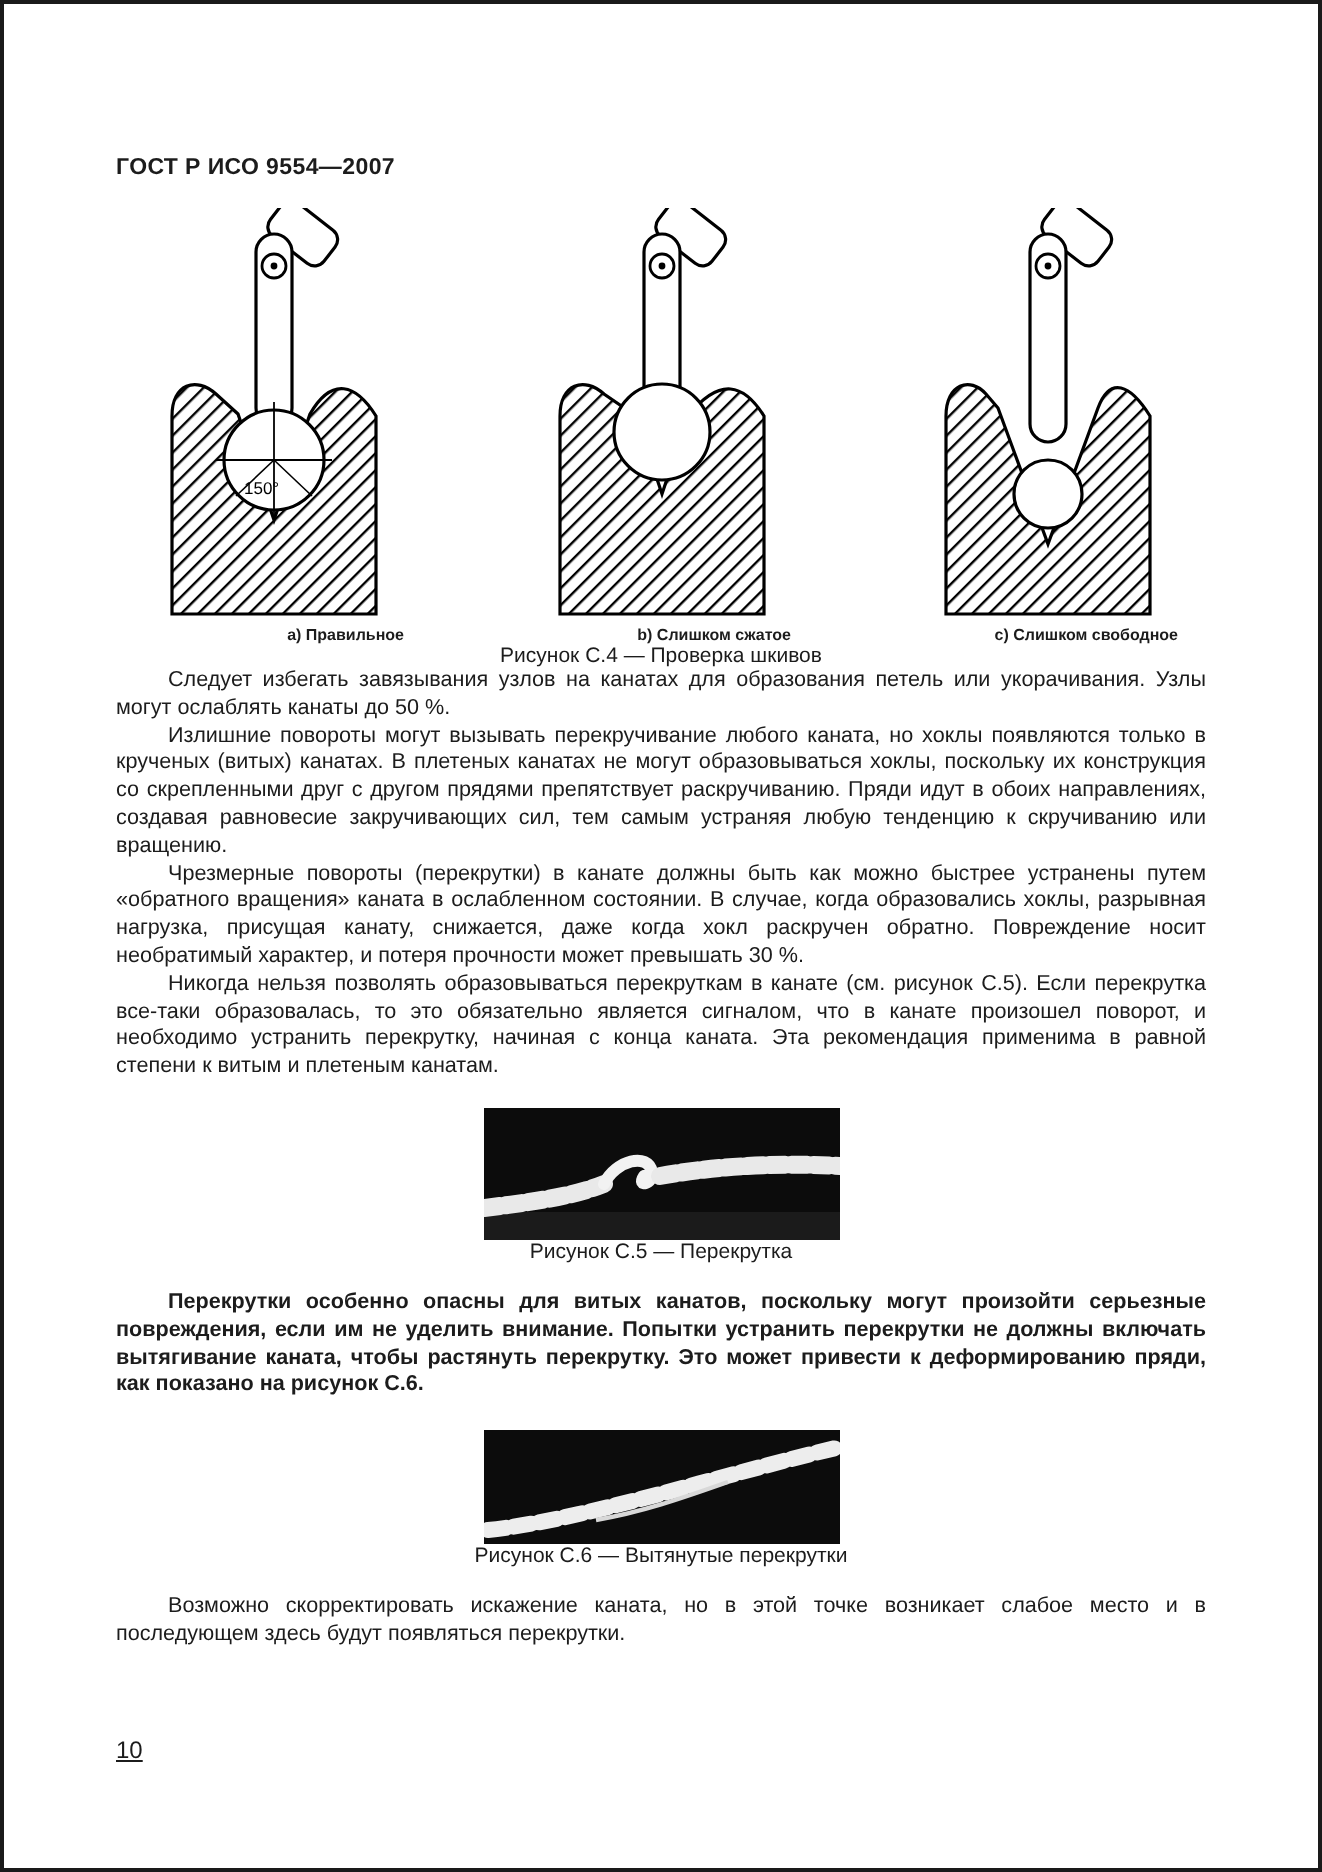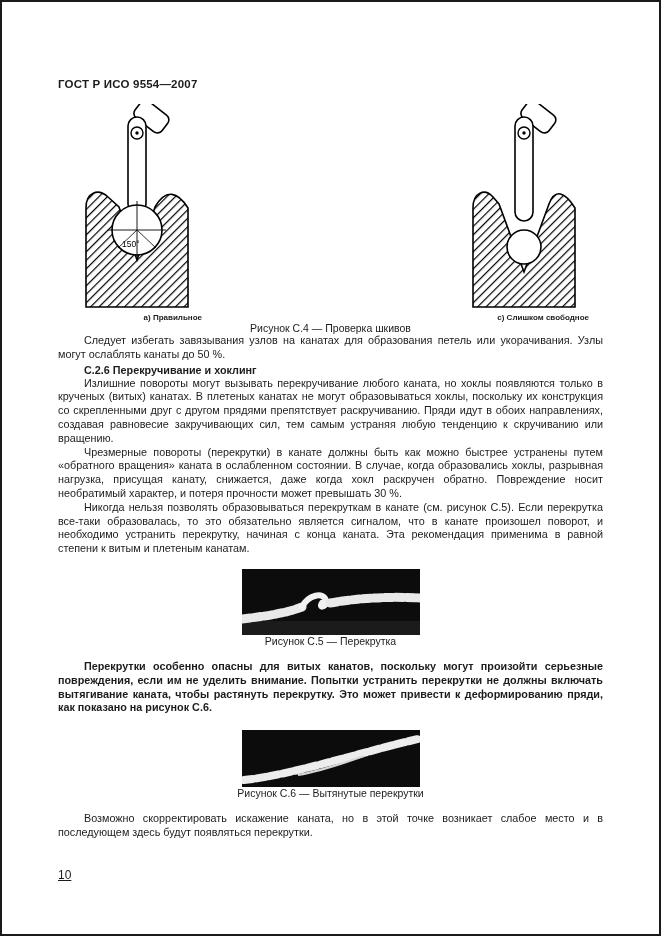--- a/index.html
+++ b/index.html
@@ -97,20 +97,39 @@
         <circle cx="65" cy="126" r="25" fill="#fff" stroke="#000" stroke-width="1.6"></circle>
         <line x1="36" y1="126" x2="94" y2="126" stroke="#000" stroke-width="0.9"></line>
         <line x1="65" y1="97" x2="65" y2="155" stroke="#000" stroke-width="0.9"></line>
         <line x1="65" y1="126" x2="46" y2="144" stroke="#000" stroke-width="0.8"></line>
         <line x1="65" y1="126" x2="84" y2="144" stroke="#000" stroke-width="0.8"></line>
         <text x="50" y="143" font-size="8.5">150°</text>
       </svg>
       <div class="figure-sublabel">а) Правильное</div>
     </div>
 
+    <div class="figure-item">
+      <svg width="130" height="205" viewBox="0 0 130 205">
+        <defs>
+          <pattern id="hatchB" width="6" height="6" patternUnits="userSpaceOnUse" patternTransform="rotate(45)">
+            <rect width="6" height="6" fill="#ffffff"></rect>
+            <line x1="0" y1="0" x2="0" y2="6" stroke="#000" stroke-width="2.4"></line>
+          </pattern>
+        </defs>
+        <g transform="rotate(38 78 16)">
+          <rect x="60" y="2" width="34" height="21" rx="6" fill="#fff" stroke="#000" stroke-width="1.6"></rect>
+        </g>
+        <rect x="56" y="13" width="18" height="86" rx="9" fill="#fff" stroke="#000" stroke-width="1.6"></rect>
+        <circle cx="65" cy="29" r="6" fill="#fff" stroke="#000" stroke-width="1.4"></circle>
+        <circle cx="65" cy="29" r="1.7" fill="#000"></circle>
+        <path d="M14,203 L14,104 C14,88 26,84 36,93 L52,104 L65,143 L78,104 C94,84 106,88 116,104 L116,203 Z" fill="url(#hatchB)" stroke="#000" stroke-width="1.6"></path>
+        <circle cx="65" cy="112" r="24" fill="#fff" stroke="#000" stroke-width="1.6"></circle>
+      </svg>
+      <div class="figure-sublabel">b) Слишком сжатое</div>
+    </div>
 
     <div class="figure-item">
       <svg width="130" height="205" viewBox="0 0 130 205">
         <defs>
           <pattern id="hatchC" width="6" height="6" patternUnits="userSpaceOnUse" patternTransform="rotate(45)">
             <rect width="6" height="6" fill="#ffffff"></rect>
             <line x1="0" y1="0" x2="0" y2="6" stroke="#000" stroke-width="2.4"></line>
           </pattern>
         </defs>
         <g transform="rotate(38 78 16)">
@@ -126,21 +145,20 @@
     </div>
 
   </div>
 
   <div class="figure-caption">Рисунок С.4 — Проверка шкивов</div>
 
   <div class="text-block">
 
     <p class="para">Следует избегать завязывания узлов на канатах для образования петель или укорачивания. Узлы могут ослаблять канаты до 50 %.</p>
 
-    <div class="section-heading" style="margin-top:1px;">С.2.6 Перекручивание и хоклинг</div>
     <p class="para">Излишние повороты могут вызывать перекручивание любого каната, но хоклы  появляются только в крученых (витых) канатах. В плетеных канатах не могут образовываться хоклы, поскольку их конструкция со скрепленными друг с другом прядями препятствует раскручиванию. Пряди идут в обоих направлениях, создавая равновесие закручивающих сил, тем самым устраняя любую тенденцию к скручиванию или вращению.</p>
     <p class="para">Чрезмерные повороты (перекрутки) в канате должны быть как можно быстрее устранены путем «обратного вращения» каната в ослабленном состоянии. В случае, когда образовались хоклы, разрывная нагрузка, присущая канату, снижается, даже когда хокл раскручен обратно. Повреждение носит необратимый характер, и потеря прочности может превышать 30 %.</p>
     <p class="para">Никогда нельзя позволять образовываться перекруткам в канате (см. рисунок С.5). Если перекрутка все-таки образовалась, то это обязательно является сигналом, что в канате произошел поворот, и необходимо устранить перекрутку, начиная с конца каната. Эта рекомендация применима в равной степени к витым и плетеным канатам.</p>
 
     <div class="photo-wrap">
       <div class="photo-frame">
         <svg width="178" height="66" viewBox="0 0 178 66">
           <rect width="178" height="66" fill="#0c0c0c"></rect>
           <rect y="52" width="178" height="14" fill="#1b1b1b"></rect>
           <path d="M0,50 C25,47 45,44 60,38" fill="none" stroke="#e9e9e9" stroke-width="9" stroke-dasharray="8 3" stroke-linecap="round"></path>

